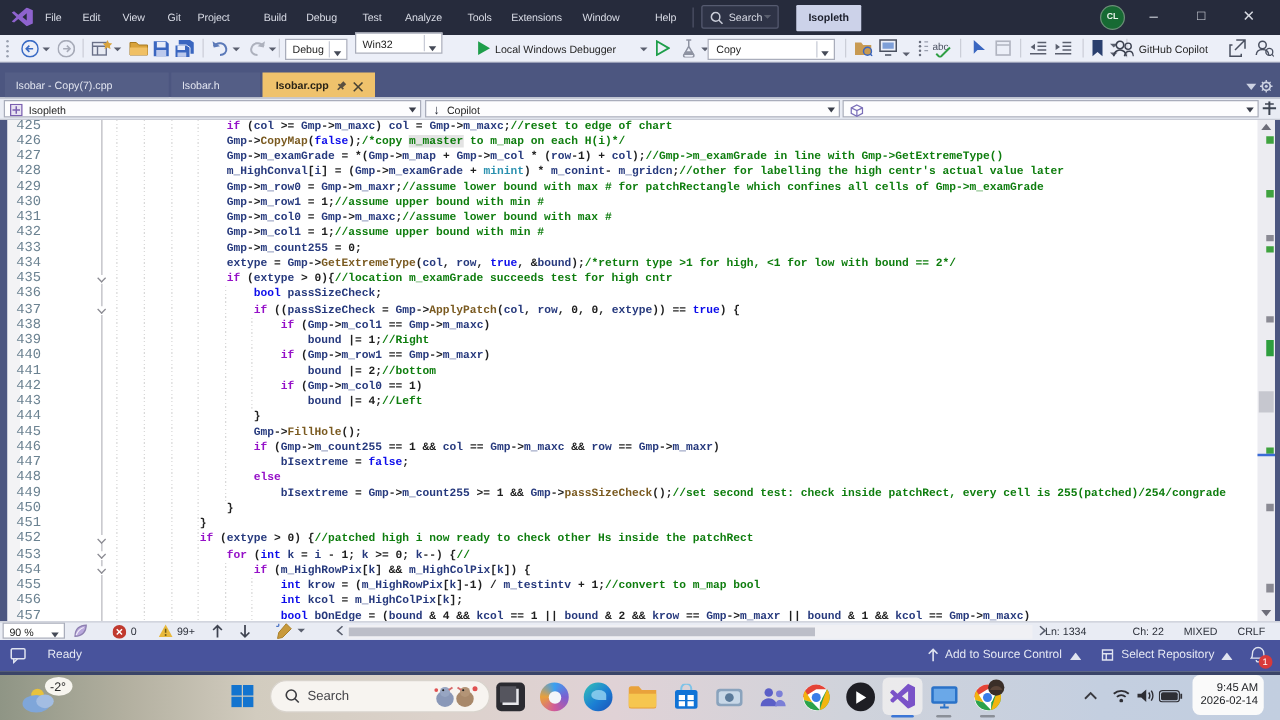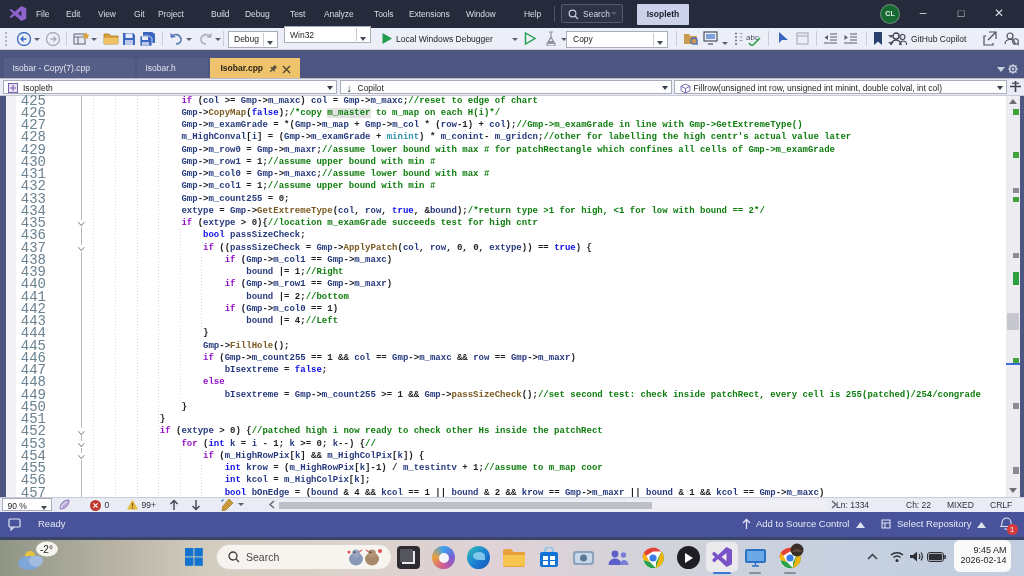--- a/index.html
+++ b/index.html
@@ -27,21 +27,21 @@
 .tab span{display:block;margin:5px 0 0 9px}
 .tabact{position:absolute;top:58px;height:20px;background:#efc26c;color:#2a2417}
 
 #navbar{left:0;top:78px;width:1024px;height:17.5px;background:#e9ecf4;border-top:1px solid #b9bdc9;border-bottom:1px solid #c8cbd5}
 .nav{position:absolute;top:80px;height:14px;background:#fdfdfe;border:1px solid #a9adbb;font-size:8.5px;color:#1e1e1e}
 .nava{position:absolute;right:3px;top:4.5px;width:0;height:0;border-left:3.5px solid transparent;border-right:3.5px solid transparent;border-top:4px solid #3a3e4a}
 
 #editor{left:0;top:95.5px;width:1024px;height:401.5px;background:#fff}
 #lstrip{left:0;top:95.5px;width:6px;height:401.5px;background:#4c5680}
 #rstrip{left:1019.5px;top:95.5px;width:4.5px;height:401.5px;background:#4c5680}
-#nums{left:0px;top:94.6px;width:46px;text-align:right;font-family:"Liberation Mono",monospace;font-size:14px;line-height:12.25px;color:#6b8291;white-space:pre}
+#nums{left:0px;top:94.6px;width:46px;text-align:center;font-family:"Liberation Mono",monospace;font-size:11px;line-height:12.25px;color:#6b8291;white-space:pre}
 #codeblk{left:95px;top:94.6px;font-family:"Liberation Mono",monospace;font-weight:bold;font-size:9px;line-height:12.25px;color:#1f1f1f;white-space:pre}
 #codeblk .k{color:#0d0deb}
 #codeblk .p{color:#9510c8}
 #codeblk .c{color:#0e7d0e}
 #codeblk .f{color:#7a5a20}
 #codeblk .v{color:#26397d}
 #codeblk .t{color:#2b91af}
 #codeblk .hl{background:#e3e3e3}
 .iguide{position:absolute;width:1px;background-image:repeating-linear-gradient(to bottom,#d9d9d9 0 1px,transparent 1px 3px)}
 #outline-line{position:absolute;left:81px;width:1px;background:#b9b9c0}
@@ -143,21 +143,21 @@
 <svg class="abs" style="left:198px;top:32px" width="15" height="13" viewBox="0 0 15 13">
     <path d="M13 5 C10 1,4 2,3 7 C2.4 10,5 12,8 12" fill="none" stroke="#adb1bd" stroke-width="1.6"></path>
     <path d="M14 1 L13 6 L8 5 Z" fill="#adb1bd"></path>
   </svg>
 <span class="abs dda" style="left:215px;top:38px"></span>
 <div class="tsep abs" style="left:223px"></div>
 <div class="combo abs" style="left:228px;top:30.5px;width:50px;height:17px">
     <span style="position:absolute;left:5px;top:2.5px">Debug</span>
     <span class="ca" style="border-left:1px solid #c8cbd6;padding-top:5px"></span>
   </div>
-<div class="combo abs" style="left:284px;top:26px;width:87px;height:17px">
+<div class="combo abs" style="left:284px;top:26px;width:70px;height:17px">
     <span style="position:absolute;left:5px;top:2.5px">Win32</span>
     <span class="ca" style="border-left:1px solid #c8cbd6;padding-top:5px"></span>
   </div>
 <svg class="abs" style="left:381px;top:32px" width="12" height="13" viewBox="0 0 12 13">
     <path d="M1.5 1 L11 6.5 L1.5 12 Z" fill="#1e9e4a"></path>
   </svg>
 <span class="tbtxt abs" style="left:396px;top:33.5px">Local Windows Debugger</span>
 <span class="abs dda" style="left:512px;top:38px"></span>
 <svg class="abs" style="left:524px;top:32px" width="12" height="13" viewBox="0 0 12 13">
     <path d="M1.5 1 L11 6.5 L1.5 12 Z" fill="none" stroke="#1e9e4a" stroke-width="1.4"></path>
@@ -274,21 +274,20 @@
 <div class="nav abs" style="left:339.5px;width:332px">
     <span style="position:absolute;left:6px;top:1px;font-size:10.5px;color:#2a2e3a">↓</span>
     <span style="position:absolute;left:17px;top:2px">Copilot</span>
     <span class="nava"></span>
   </div>
 <div class="nav abs" style="left:673.5px;width:333.5px">
     <svg class="abs" style="left:5px;top:2px" width="11" height="11" viewBox="0 0 11 11">
       <path d="M5.5 1 L10 3.3 V7.7 L5.5 10 L1 7.7 V3.3 Z" fill="none" stroke="#7a6fb8" stroke-width="1"></path>
       <path d="M1 3.3 L5.5 5.5 L10 3.3 M5.5 5.5 V10" stroke="#7a6fb8" stroke-width="1" fill="none"></path>
     </svg>
-    <span style="position:absolute;left:19px;top:2px">Fillrow(unsigned int row, unsigned int minint, double colval, int col)</span>
     <span class="nava"></span>
   </div>
 <svg class="abs" style="left:1010px;top:81px" width="11" height="11" viewBox="0 0 11 11">
     <path d="M5.5 0 v11 M0 5.5 h11" stroke="#3e4553" stroke-width="1.6"></path>
     <path d="M2 2.2 h7" stroke="#3e4553" stroke-width="1.2"></path>
   </svg>
 <div id="editor" class="abs"></div>
 <div id="lstrip" class="abs"></div>
 <div class="abs" style="left:6px;top:95.5px;width:10px;height:401.5px;background:#f3f3f5"></div>
 <div id="rstrip" class="abs"></div>
@@ -362,21 +361,21 @@
                     <span class="v">Gmp</span>-&gt;<span class="f">FillHole</span>();
                     <span class="p">if</span> (<span class="v">Gmp</span>-&gt;<span class="v">m_count255</span> == 1 &amp;&amp; <span class="v">col</span> == <span class="v">Gmp</span>-&gt;<span class="v">m_maxc</span> &amp;&amp; <span class="v">row</span> == <span class="v">Gmp</span>-&gt;<span class="v">m_maxr</span>)
                         <span class="v">bIsextreme</span> = <span class="k">false</span>;
                     <span class="p">else</span>
                         <span class="v">bIsextreme</span> = <span class="v">Gmp</span>-&gt;<span class="v">m_count255</span> &gt;= 1 &amp;&amp; <span class="v">Gmp</span>-&gt;<span class="f">passSizeCheck</span>();<span class="c">//set second test: check inside patchRect, every cell is 255(patched)/254/congrade</span>
                 }
             }
             <span class="p">if</span> (<span class="v">extype</span> &gt; 0) {<span class="c">//patched high i now ready to check other Hs inside the patchRect</span>
                 <span class="p">for</span> (<span class="k">int</span> <span class="v">k</span> = <span class="v">i</span> - 1; <span class="v">k</span> &gt;= 0; <span class="v">k</span>--) {<span class="c">//</span>
                     <span class="p">if</span> (<span class="v">m_HighRowPix</span>[<span class="v">k</span>] &amp;&amp; <span class="v">m_HighColPix</span>[<span class="v">k</span>]) {
-                        <span class="k">int</span> <span class="v">krow</span> = (<span class="v">m_HighRowPix</span>[<span class="v">k</span>]-1) / <span class="v">m_testintv</span> + 1;<span class="c">//assume to m_map coor</span>
+                        <span class="k">int</span> <span class="v">krow</span> = (<span class="v">m_HighRowPix</span>[<span class="v">k</span>]-1) / <span class="v">m_testintv</span> + 1;<span class="c">//convert to m_map bool</span>
                         <span class="k">int</span> <span class="v">kcol</span> = <span class="v">m_HighColPix</span>[<span class="v">k</span>];
                         <span class="k">bool</span> <span class="v">bOnEdge</span> = (<span class="v">bound</span> &amp; 4 &amp;&amp; <span class="v">kcol</span> == 1 || <span class="v">bound</span> &amp; 2 &amp;&amp; <span class="v">krow</span> == <span class="v">Gmp</span>-&gt;<span class="v">m_maxr</span> || <span class="v">bound</span> &amp; 1 &amp;&amp; <span class="v">kcol</span> == <span class="v">Gmp</span>-&gt;<span class="v">m_maxc</span>)</pre>
 <div id="vsb" class="abs"></div>
 <svg class="abs" style="left:1005.5px;top:97px" width="14" height="10" viewBox="0 0 14 10">
     <path d="M7 2 L11 7 L3 7 Z" fill="#6d6d78"></path>
   </svg>
 <svg class="abs" style="left:1005.5px;top:485px" width="14" height="10" viewBox="0 0 14 10">
     <path d="M3 3 L11 3 L7 8 Z" fill="#6d6d78"></path>
   </svg>
 <div class="smark abs" style="top:109px;height:6px;background:#3fa23f"></div>

